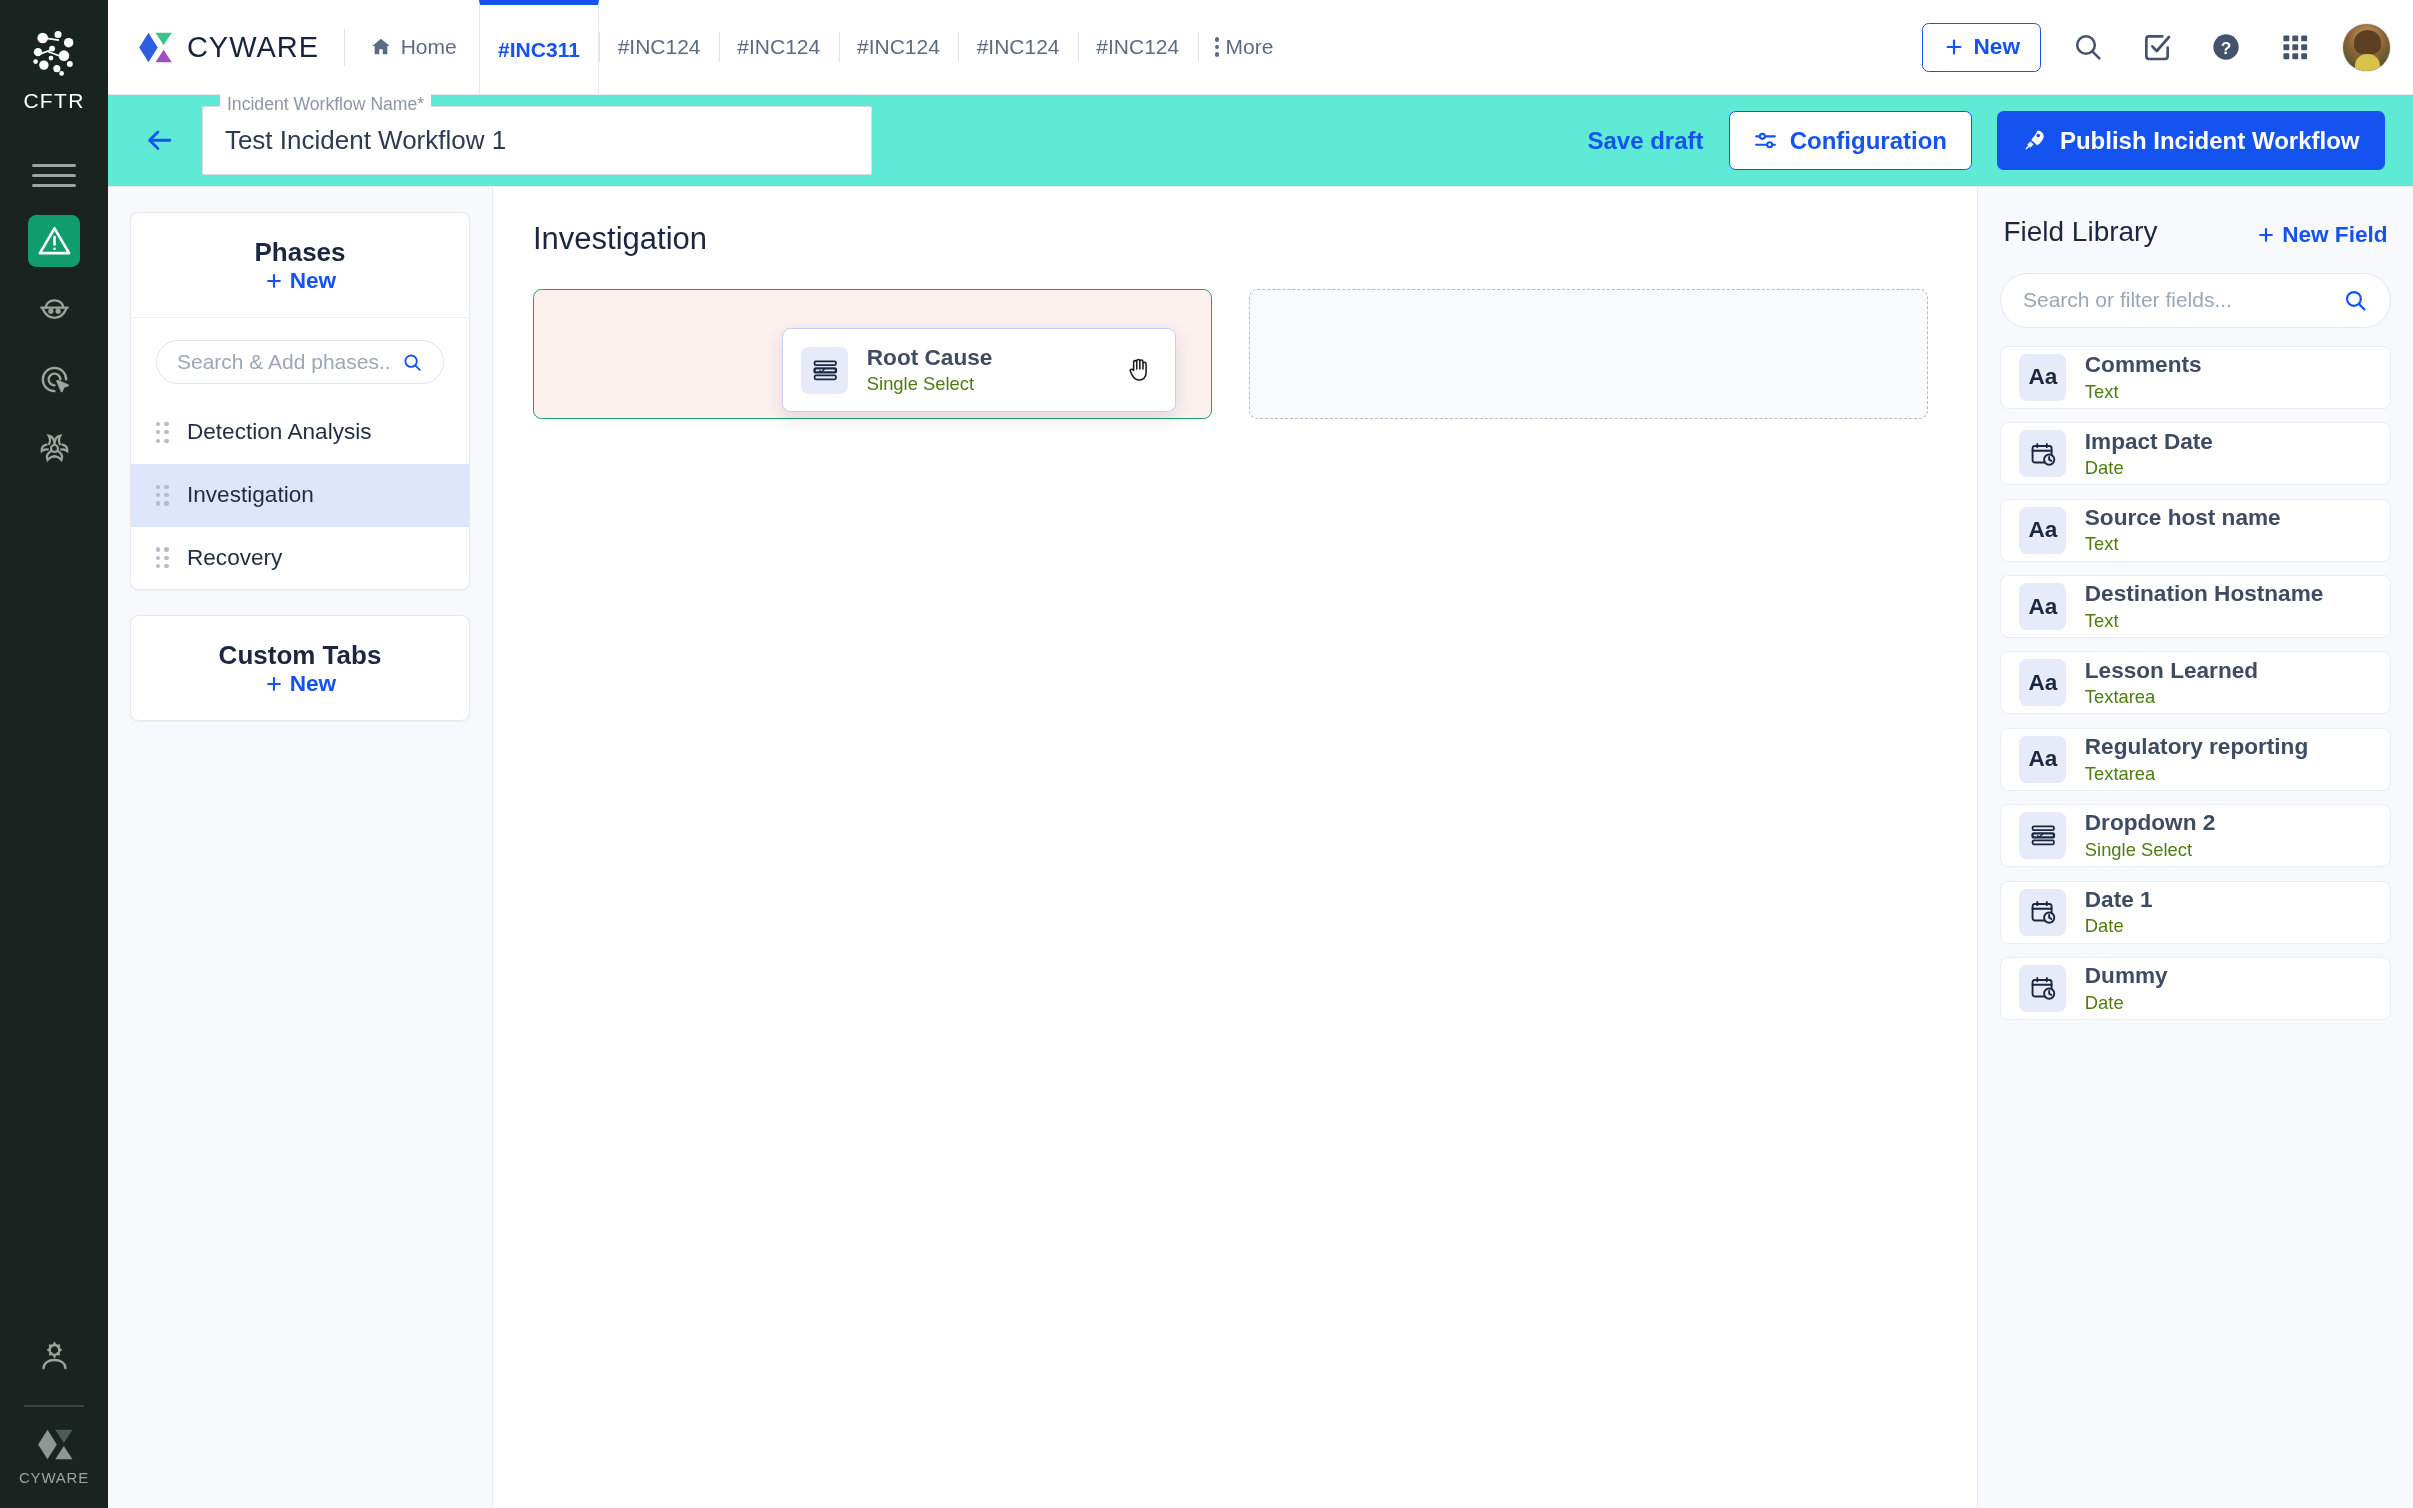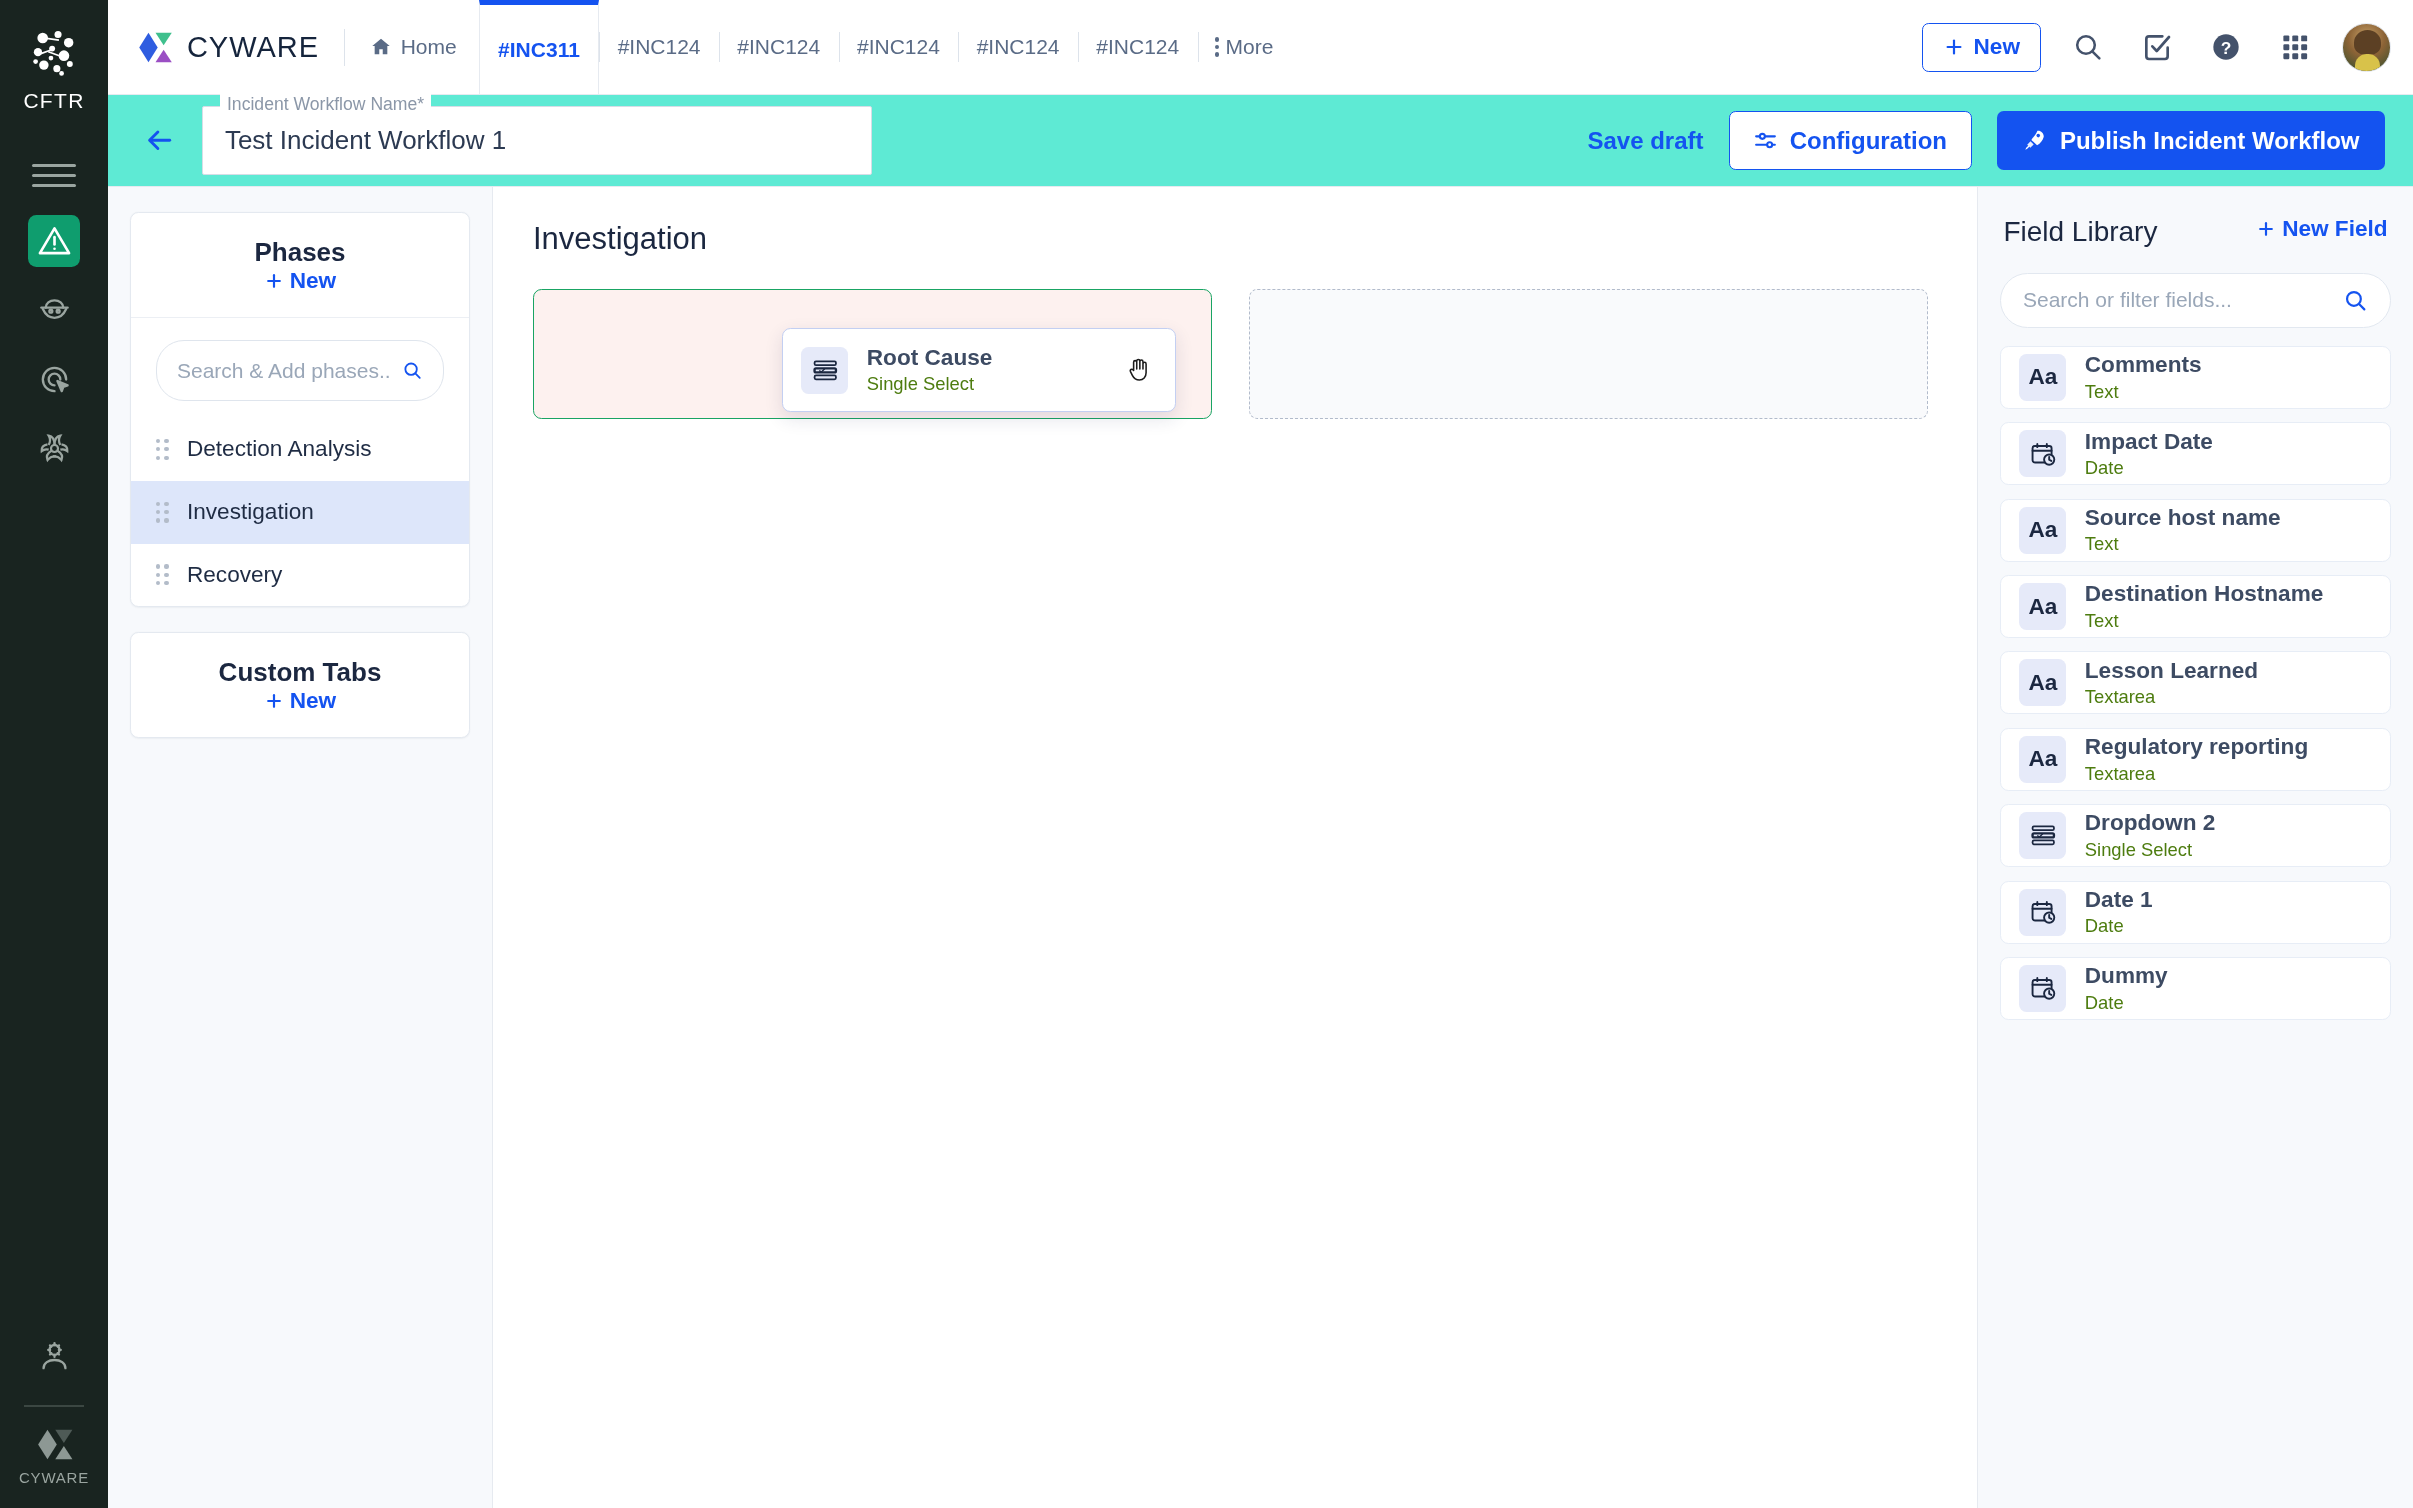--- a/index.html
+++ b/index.html
@@ -159,21 +159,21 @@
   .card-prep { padding: 25px 25px; }
   .card-prep h2 { font-size: 27px; color: #1b2740; font-weight: 700; }
   .card-head {
     display: flex; align-items: center; justify-content: space-between;
     padding: 23.5px 25px; border-bottom: 0.8px solid #eceff4; flex-direction: column;
   }
   .card-head.noborder { border-bottom: none; }
   .card-head h2 { font-size: 26px; color: #1b2740; font-weight: 700; }
   .add-new { color: #1453f0; font-size: 22.6px; font-weight: 700; cursor: pointer; display: flex; align-items: center; gap: 5.9px; }
   .search-pill {
-    margin: 22px 25px 17px; height: 61px; border: 0.8px solid #dfe5ed;
+    margin: 22px 25px 17px; height: 44px; border: 0.8px solid #dfe5ed;
     border-radius: 28px; display: flex; align-items: center; padding: 0 20px;
     background: #fff;
   }
   .search-pill input {
     flex: 1 1 auto; border: none; outline: none; font-size: 21px; color: #2c3a52;
     font-family: "Liberation Sans", sans-serif; background: transparent; min-width: 0;
   }
   .search-pill input::placeholder { color: #9aa7b8; }
   .phase-row {
     display: flex; align-items: center; gap: 18.4px;
@@ -210,21 +210,21 @@
   .field-text { display: flex; flex-direction: column; gap: 2.5px; min-width: 0; }
   .field-title { font-size: 22.6px; color: #3d4b63; font-weight: 700; white-space: nowrap; }
   .field-sub { font-size: 18.4px; color: #4d7c0f; }
   .grab-cursor { margin-left: auto; }
 
   
   .library {
     width: 436px; flex: 0 0 436px; background: #f7f9fc;
     border-left: 0.8px solid #e6eaf0; padding: 23.5px 22px 0; overflow: hidden;
   }
-  .lib-head { display: flex; align-items: flex-start; justify-content: space-between; padding: 5px 3.4px 0; }
+  .lib-head { display: flex; align-items: flex-end; justify-content: space-between; padding: 5px 3.4px 0; }
   .lib-head h2 { font-size: 28px; color: #1b2740; font-weight: 400; }
   .lib-search {
     margin: 25px 0 18.4px; height: 55px; background: #fff;
     border: 0.8px solid #e2e8f0; border-radius: 28px;
     display: flex; align-items: center; padding: 0 22px;
   }
   .lib-search input {
     flex: 1 1 auto; border: none; outline: none; font-size: 21px; color: #2c3a52;
     font-family: "Liberation Sans", sans-serif; background: transparent; min-width: 0;
   }

